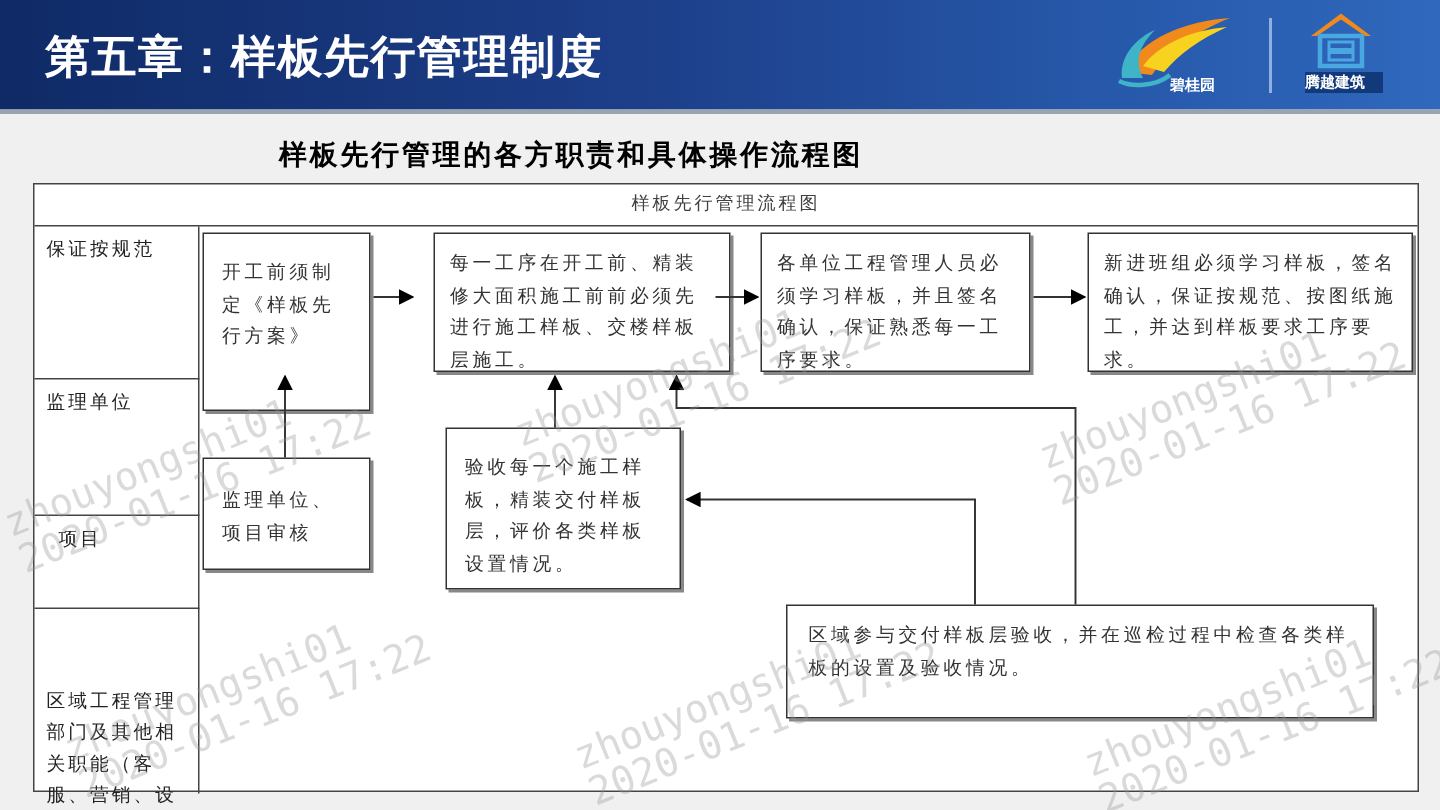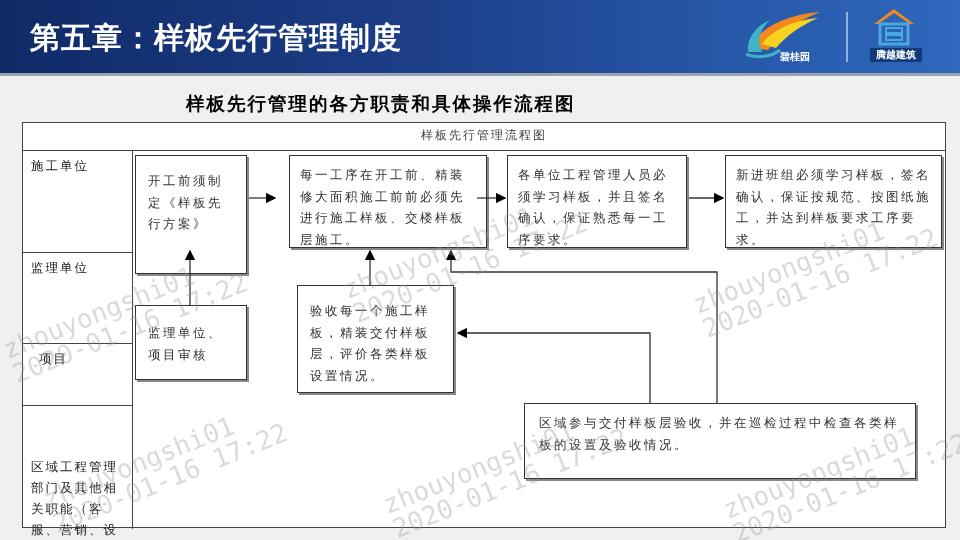--- a/index.html
+++ b/index.html
@@ -14,21 +14,21 @@
   .header-title {
     position:absolute; left:30px; top:18px;
     font-size:30px; font-weight:bold; color:#ffffff; letter-spacing:1px;
     font-family:"DejaVu Sans", sans-serif;
   }
   .logo-area { position:absolute; left:740px; top:6px; width:220px; height:64px; }
   .logo-swirl { position:absolute; left:0; top:0; width:90px; height:60px; }
   .logo-cg-text { position:absolute; left:40px; top:44px; font-size:10px; color:#fff; font-weight:bold; }
   .logo-divider { position:absolute; left:106px; top:6px; width:2px; height:50px; background:#8fb0e0; }
   .logo-house { position:absolute; left:130px; top:0; width:48px; height:40px; }
-  .logo-house-text { position:absolute; left:130px; top:42px; width:52px; font-size:10px; color:#fff; text-align:center; background:#123a7a; font-weight:bold;}
+  .logo-house-text { position:absolute; left:130px; top:42px; width:52px; font-size:10px; color:#fff; background:#123a7a; font-weight:bold;}
 
   .subtitle {
     position:absolute; left:186px; top:92px; width:490px;
     font-size:18.5px; font-weight:bold; color:#000; line-height:24px; letter-spacing:2px;
     z-index:3;
   }
 
   .diagram {
     position:absolute; left:22px; top:122px; width:924px; height:406px;
     background:#ffffff; border:1.5px solid #444;
@@ -82,21 +82,21 @@
     </svg>
     <div class="logo-house-text">腾越建筑</div>
   </div>
 </div>
 
 <div class="subtitle">样板先行管理的各方职责和具体操作流程图</div>
 
 <div class="diagram">
   <div class="diagram-title">样板先行管理流程图</div>
   <div class="lane-col">
-    <div class="lane" style="top:0; height:102px;">施工单位</div>
+    <div class="lane" style="top:0; height:102px;">保证按规范</div>
     <div class="lane" style="top:102px; height:91px;">监理单位</div>
     <div class="lane" style="top:193px; height:62px;padding-left:16px;">项目</div>
     <div class="lane" style="top:255px; height:123px; padding-top:2px;margin-top:48px;">区域工程管理部门及其他相关职能（客服、营销、设计、物业等）</div>
   </div>
 </div>
 
 <div class="box" style="left:135px; top:155px; width:112px; height:119px; padding:14px 12px;">开工前须制定《样板先行方案》</div>
 <div class="box" style="left:289px; top:155px; width:198px; height:93px;">每一工序在开工前、精装修大面积施工前前必须先进行施工样板、交楼样板层施工。</div>
 <div class="box" style="left:507px; top:155px; width:180px; height:93px;">各单位工程管理人员必须学习样板，并且签名确认，保证熟悉每一工序要求。</div>
 <div class="box" style="left:725px; top:155px; width:217px; height:93px;">新进班组必须学习样板，签名确认，保证按规范、按图纸施工，并达到样板要求工序要求。</div>

